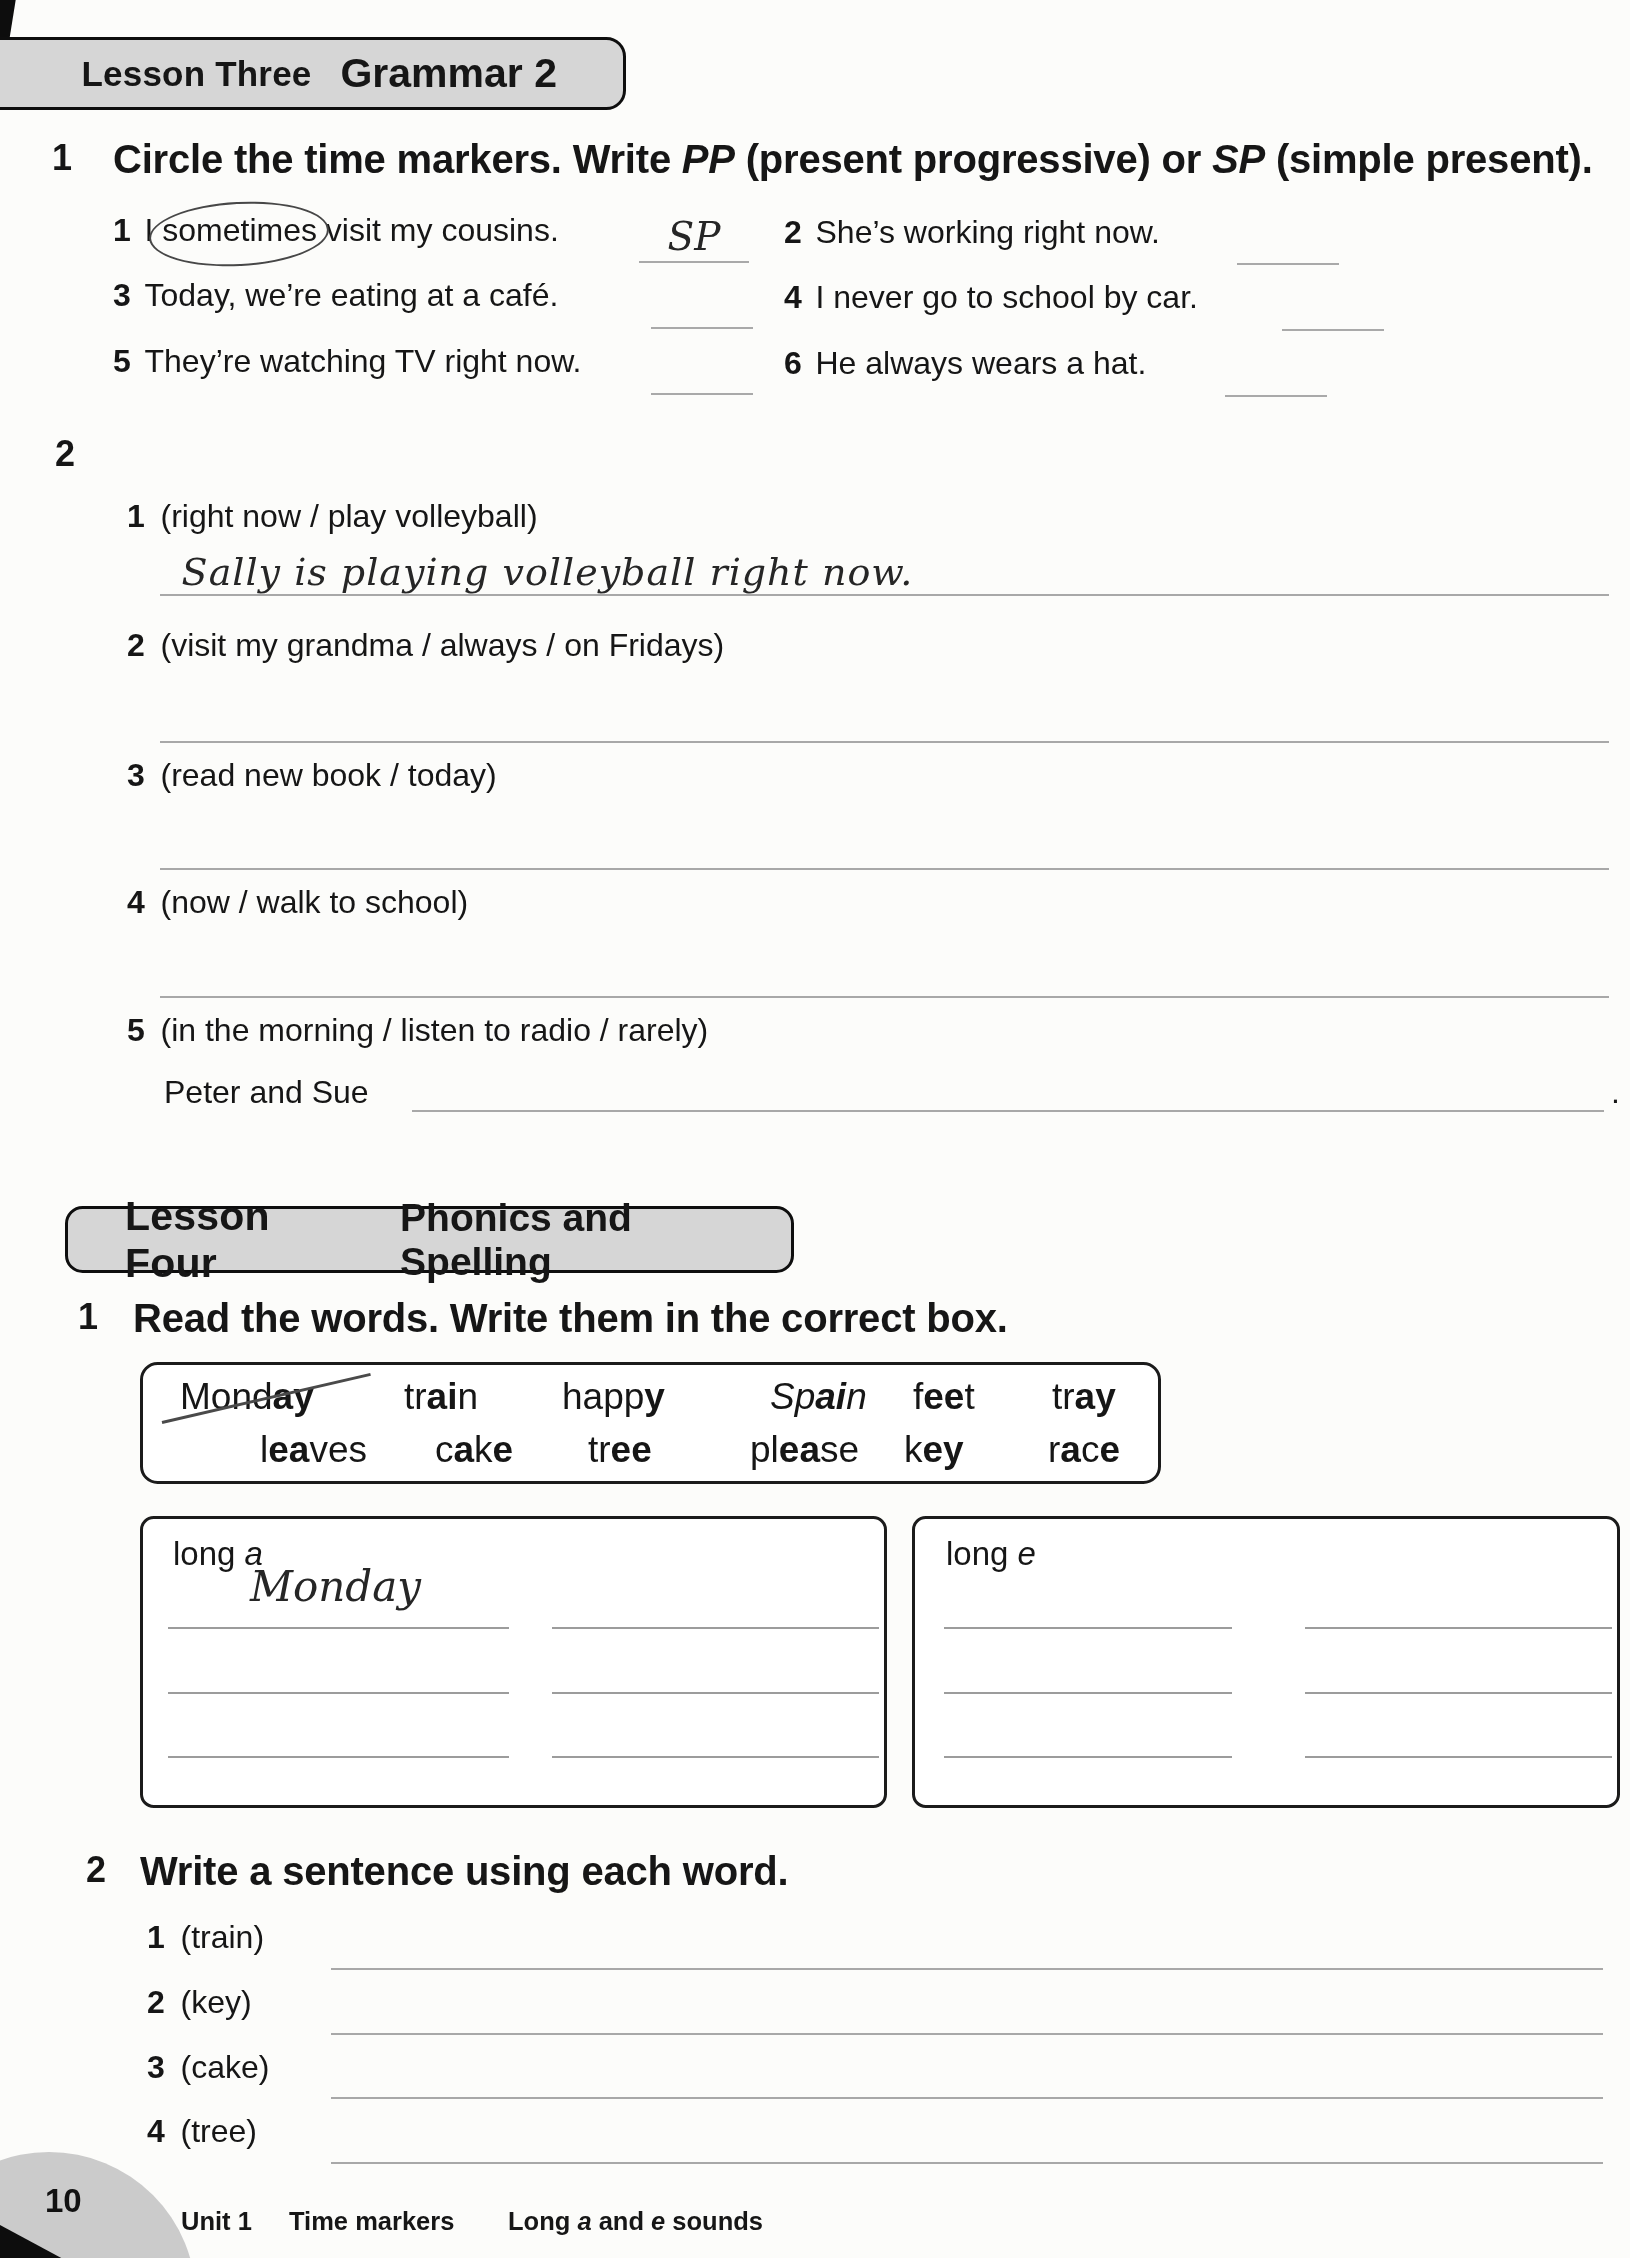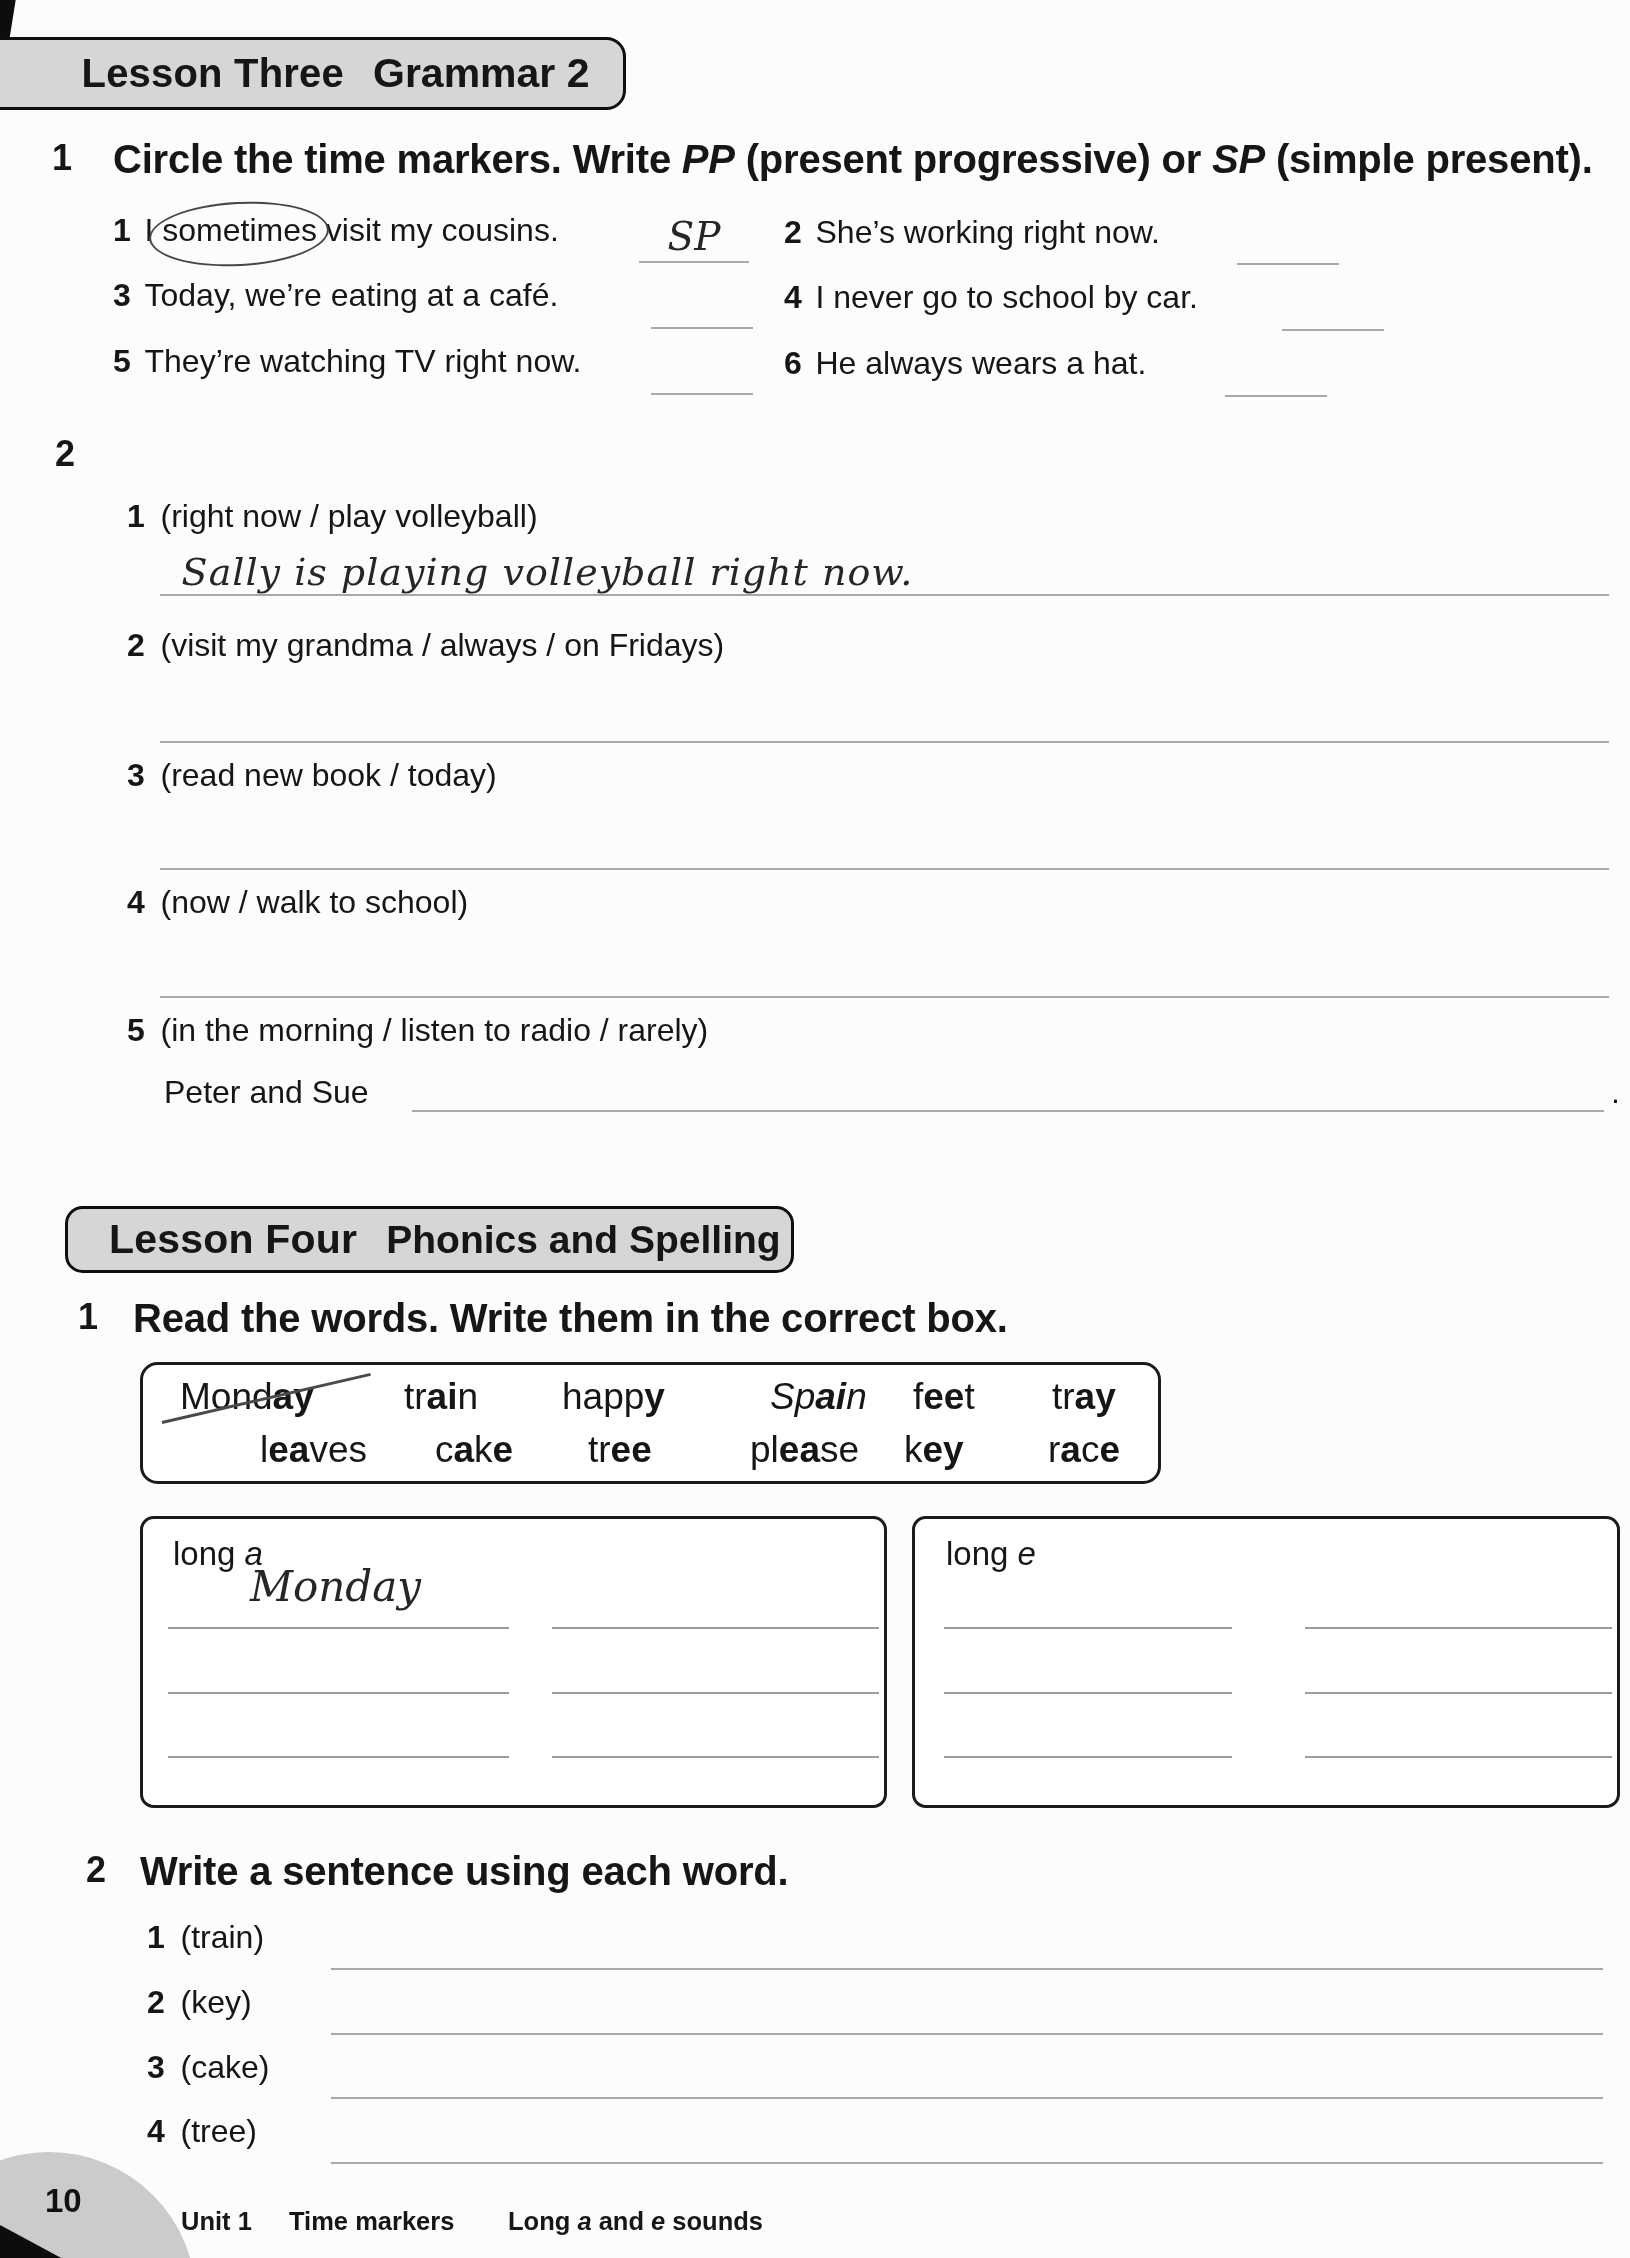--- a/index.html
+++ b/index.html
@@ -2,21 +2,21 @@
 <html><head>
 <meta charset="utf-8">
 <style>
   html,body{margin:0;padding:0;background:#e9e9e9;}
   .page{position:relative;width:1631px;height:2258px;background:#fcfcfa;
         font-family:"Liberation Sans",sans-serif;color:#161616;overflow:hidden;margin:0 auto;}
   .abs{position:absolute;}
   
   .tab{background:#d6d6d6;border:3.9px solid #0e0e0e;box-sizing:border-box;
        display:flex;align-items:center;}
-  .tab .t1{font-weight:800;font-size:40px;letter-spacing:0.2px;}
+  .tab .t1{font-weight:800;font-size:35px;letter-spacing:0.2px;}
   .tab .t2{font-weight:700;font-size:41px;margin-left:29px;}
   
   .xnum{font-size:36px;font-weight:800;}
   .instr{font-size:40px;font-weight:700;letter-spacing:-0.2px;white-space:nowrap;}
   .it{font-style:italic;}
   
   .item{display:flex;gap:13.7px;font-size:32px;white-space:nowrap;}
   .item .n{font-weight:800;}
   .circled{position:relative;display:inline-block;}
   .oval{position:absolute;left:-13.7px;right:-11.8px;top:-9.8px;bottom:-17.6px;
@@ -127,21 +127,21 @@
   <div class="abs aline" style="left:160px;top:947px;width:1449px;height:51px;"></div>
 
   <div class="abs prompt" style="left:127px;top:1012px;">
     <span class="n">5</span>
     <span>(in the morning / listen to radio / rarely)</span>
   </div>
   <div class="abs" style="left:164px;top:1074px;font-size:32px;">Peter and Sue</div>
   <div class="abs aline" style="left:412px;top:1061px;width:1192px;height:51px;"></div>
   <div class="abs" style="left:1611px;top:1074px;font-size:32px;">.</div>
 
-  <div class="abs tab" style="left:65px;top:1206px;width:729px;height:67px;border-radius:17.6px;padding-left:41px;">
+  <div class="abs tab" style="left:65px;top:1206px;width:729px;height:67px;border-radius:17.6px;padding-left:57px;">
     <span class="t1" style="font-size:41px;">Lesson Four</span>
     <span class="t2" style="font-size:39px;">Phonics and Spelling</span>
   </div>
 
   <div class="abs xnum" style="left:78px;top:1296px;">1</div>
   <div class="abs instr" style="left:133px;top:1296px;">Read the words. Write them in the correct box.</div>
 
   <div class="abs obox" style="left:140px;top:1362px;width:1021px;height:122px;"></div>
 
   <span class="abs word" style="left:180px;top:1376px;"><span class="strike"></span><span>Mond</span><b>ay</b></span>

